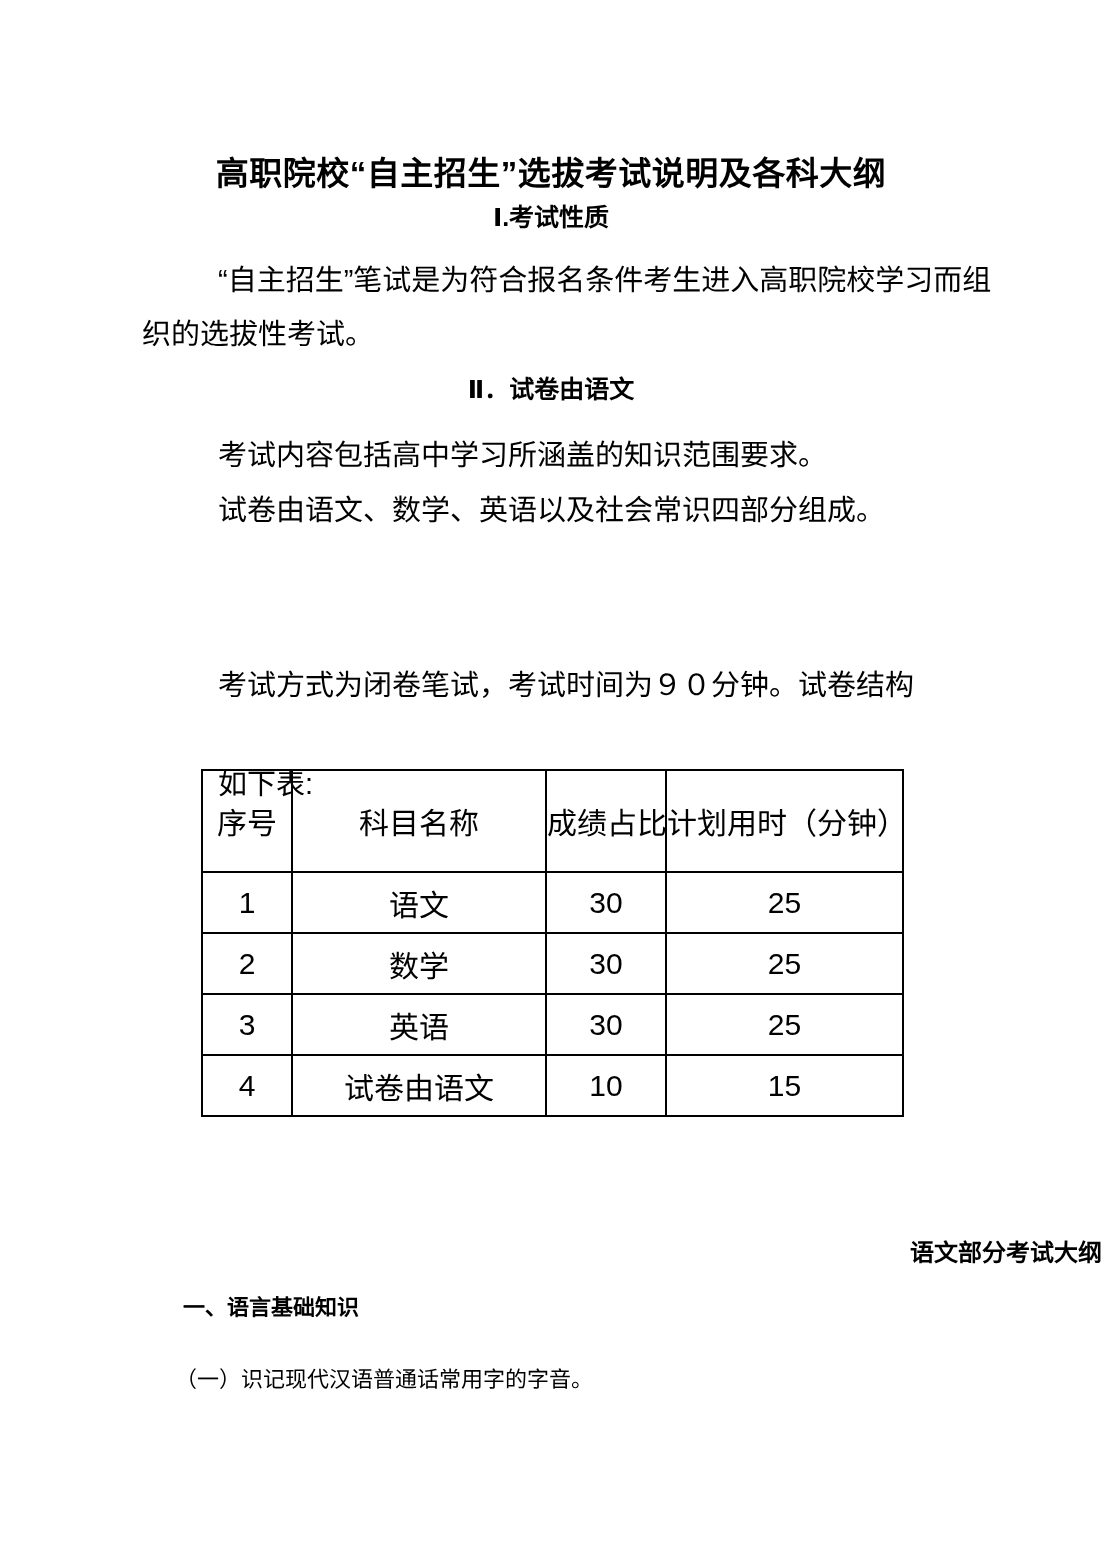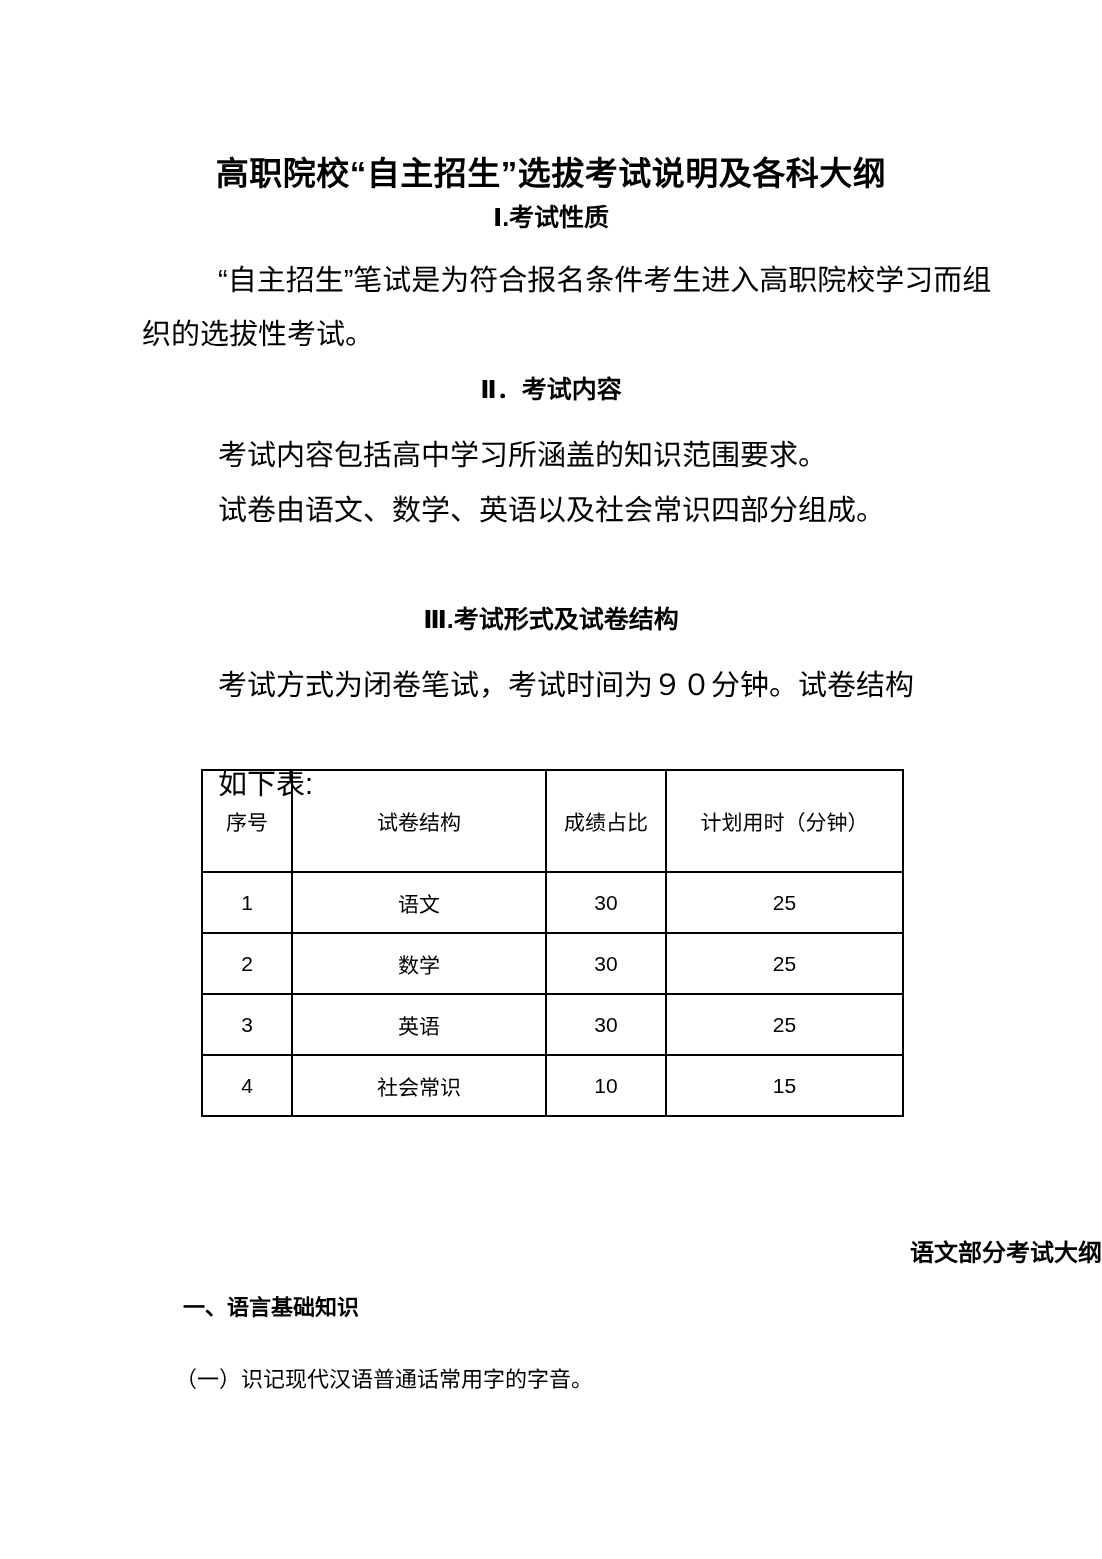--- a/index.html
+++ b/index.html
@@ -98,21 +98,21 @@
   }
 
   
   .struct-table {
     position: absolute;
     left: 201px;
     top: 769px;
     width: 701px;
     border-collapse: collapse;
     table-layout: fixed;
-    font-size: 21px;
+    font-size: 30px;
     font-weight: normal;
   }
   .struct-table td {
     border: 2px solid #000000;
     text-align: center;
     vertical-align: middle;
     padding: 0;
     white-space: nowrap;
   }
   .col-no    { width: 90px; }
@@ -133,39 +133,38 @@
 <body>
 
 <div class="page">
 
   <h1 class="doc-title">高职院校“自主招生”选拔考试说明及各科大纲</h1>
 
   <div class="section-heading" id="h-sec1">Ⅰ.考试性质</div>
   <div class="para" id="p1a">“自主招生”笔试是为符合报名条件考生进入高职院校学习而组</div>
   <div class="para" id="p1b">织的选拔性考试。</div>
 
-  <div class="section-heading" id="h-sec2">Ⅱ．考试内容</div>
+  <div class="section-heading" id="h-sec2">Ⅱ．试卷由语文</div>
   <div class="para" id="p2b">试卷由语文、数学、英语以及社会常识四部分组成。</div>
   <div class="para" id="p2a">考试内容包括高中学习所涵盖的知识范围要求。</div>
 
-  <div class="section-heading" id="h-sec3">Ⅲ.考试形式及试卷结构</div>
   <div class="para" id="p3a">考试方式为闭卷笔试，考试时间为９０分钟。试卷结构</div>
   <div class="para" id="p3b">如下表:</div>
 
   <table class="struct-table">
     <colgroup>
       <col class="col-no">
       <col class="col-name">
       <col class="col-score">
       <col class="col-time">
     </colgroup>
     <tbody>
       <tr class="row-head">
         <td>序号</td>
-        <td>试卷结构</td>
+        <td>科目名称</td>
         <td>成绩占比</td>
         <td>计划用时（分钟）</td>
       </tr>
       <tr class="row-data">
         <td>1</td>
         <td>语文</td>
         <td>30</td>
         <td>25</td>
       </tr>
       <tr class="row-data">
@@ -175,21 +174,21 @@
         <td>25</td>
       </tr>
       <tr class="row-data">
         <td>3</td>
         <td>英语</td>
         <td>30</td>
         <td>25</td>
       </tr>
       <tr class="row-data">
         <td>4</td>
-        <td>社会常识</td>
+        <td>试卷由语文</td>
         <td>10</td>
         <td>15</td>
       </tr>
     </tbody>
   </table>
 
   <div id="h-chinese">语文部分考试大纲</div>
   <div class="sub-heading">一、语言基础知识</div>
   <div class="item-line">（一）识记现代汉语普通话常用字的字音。</div>
 

